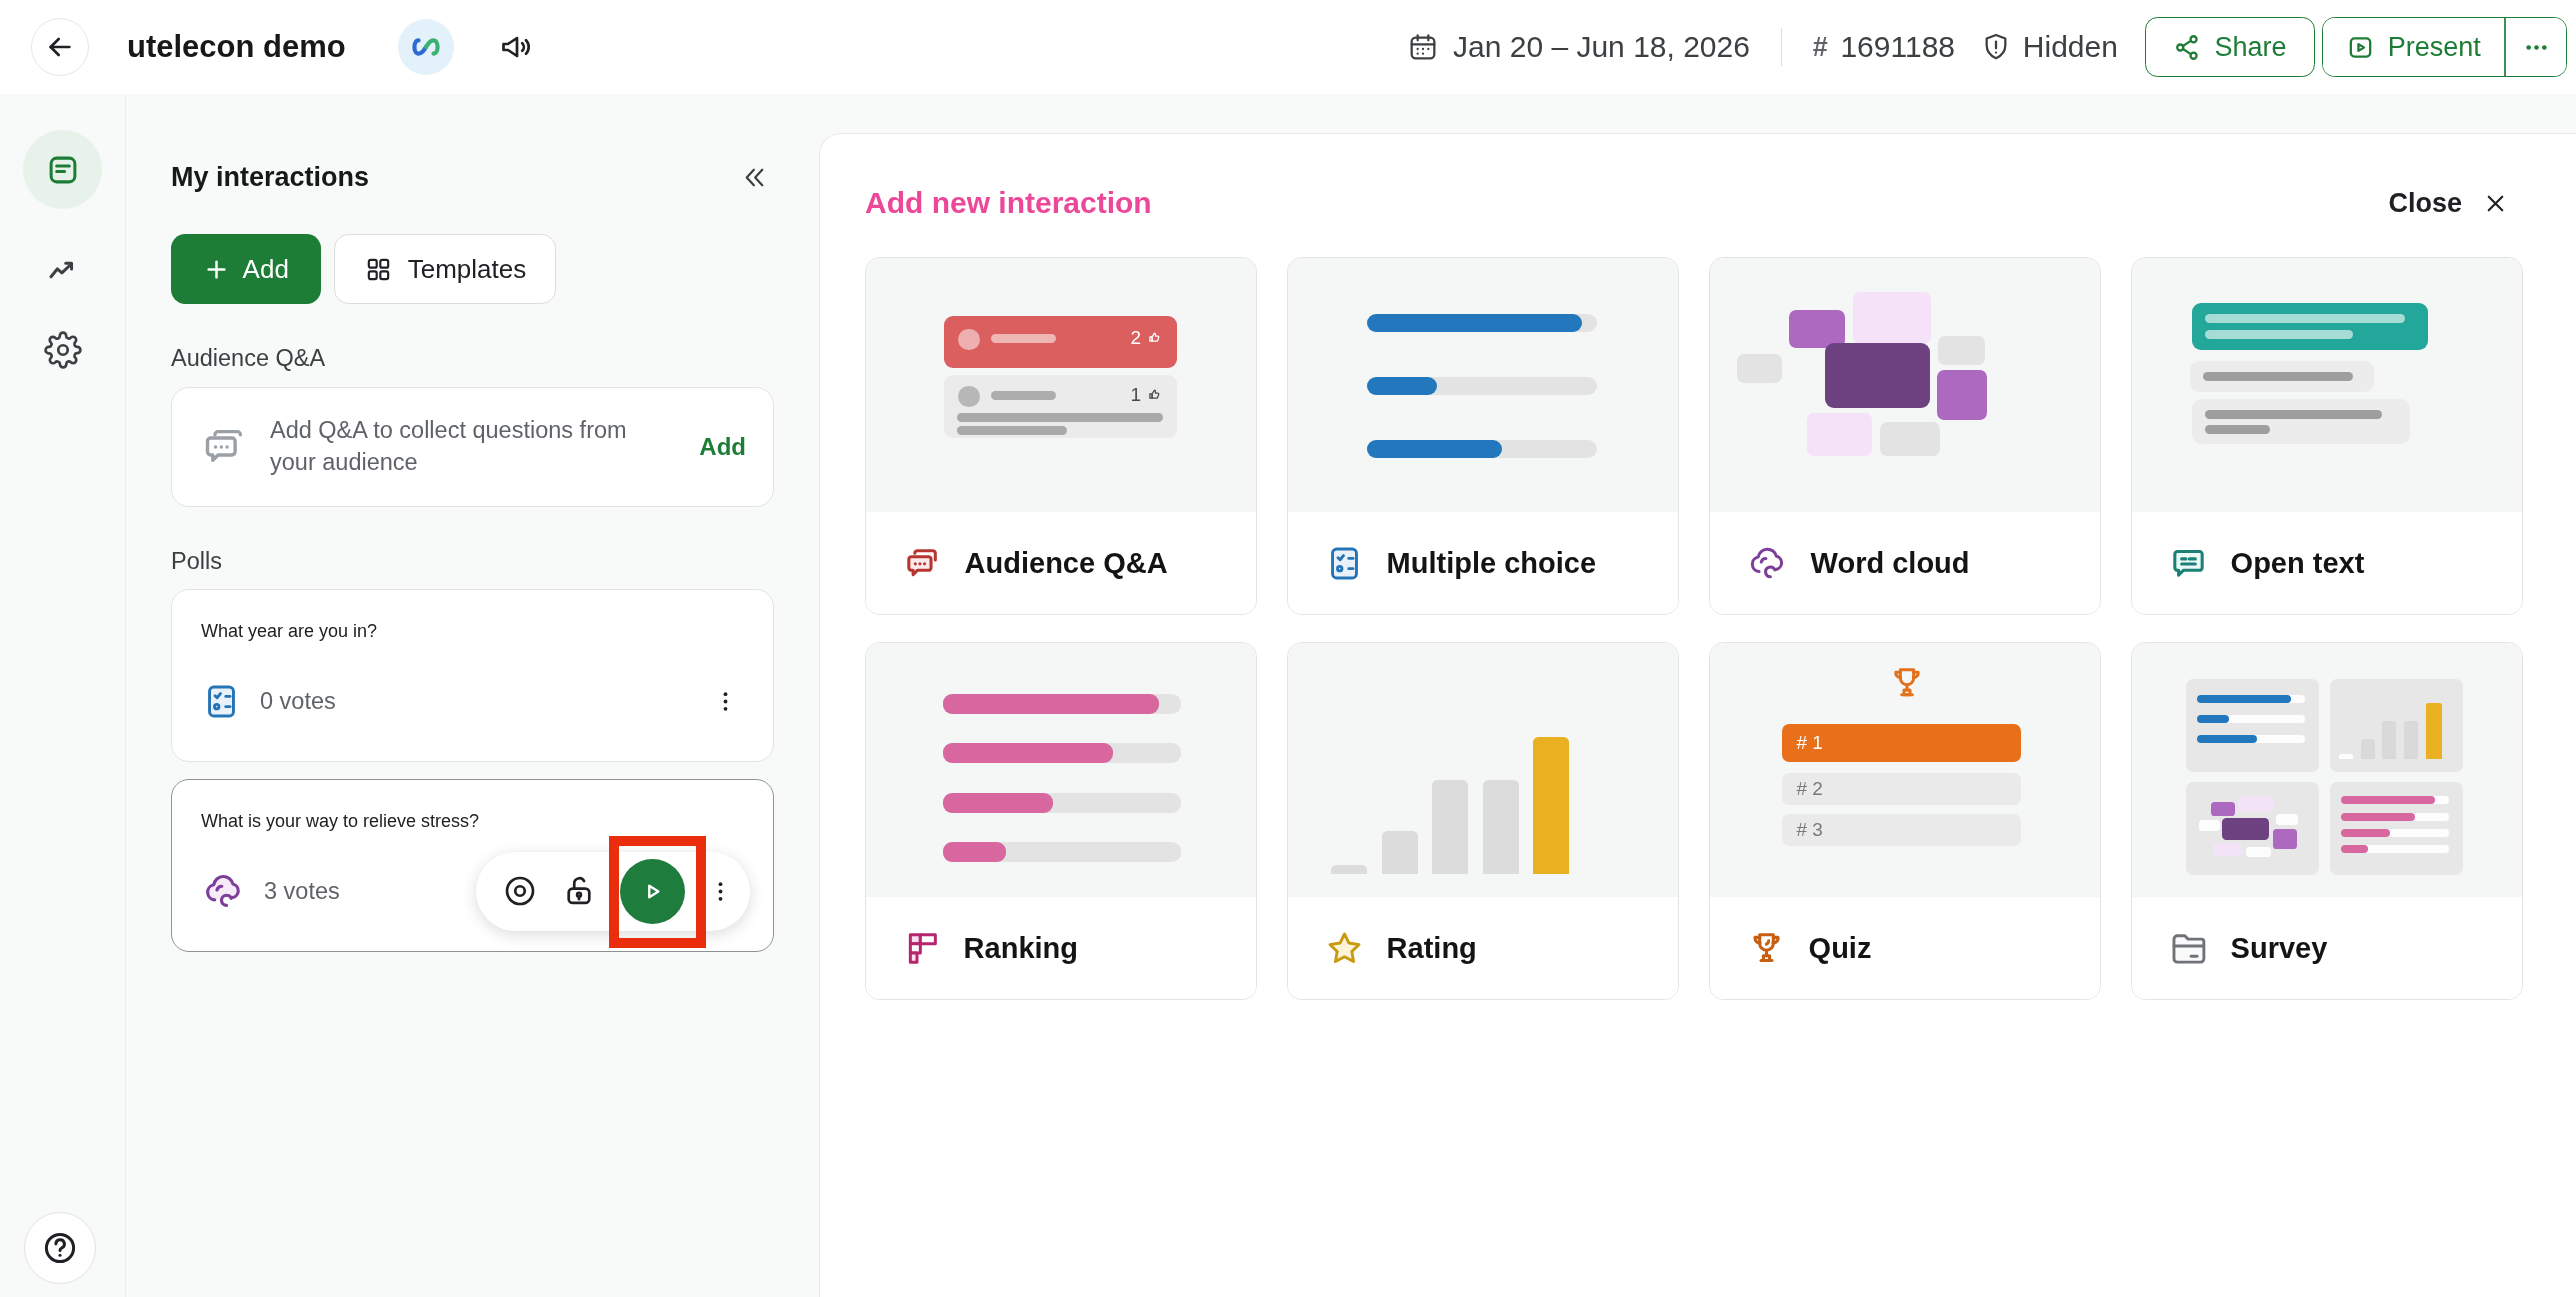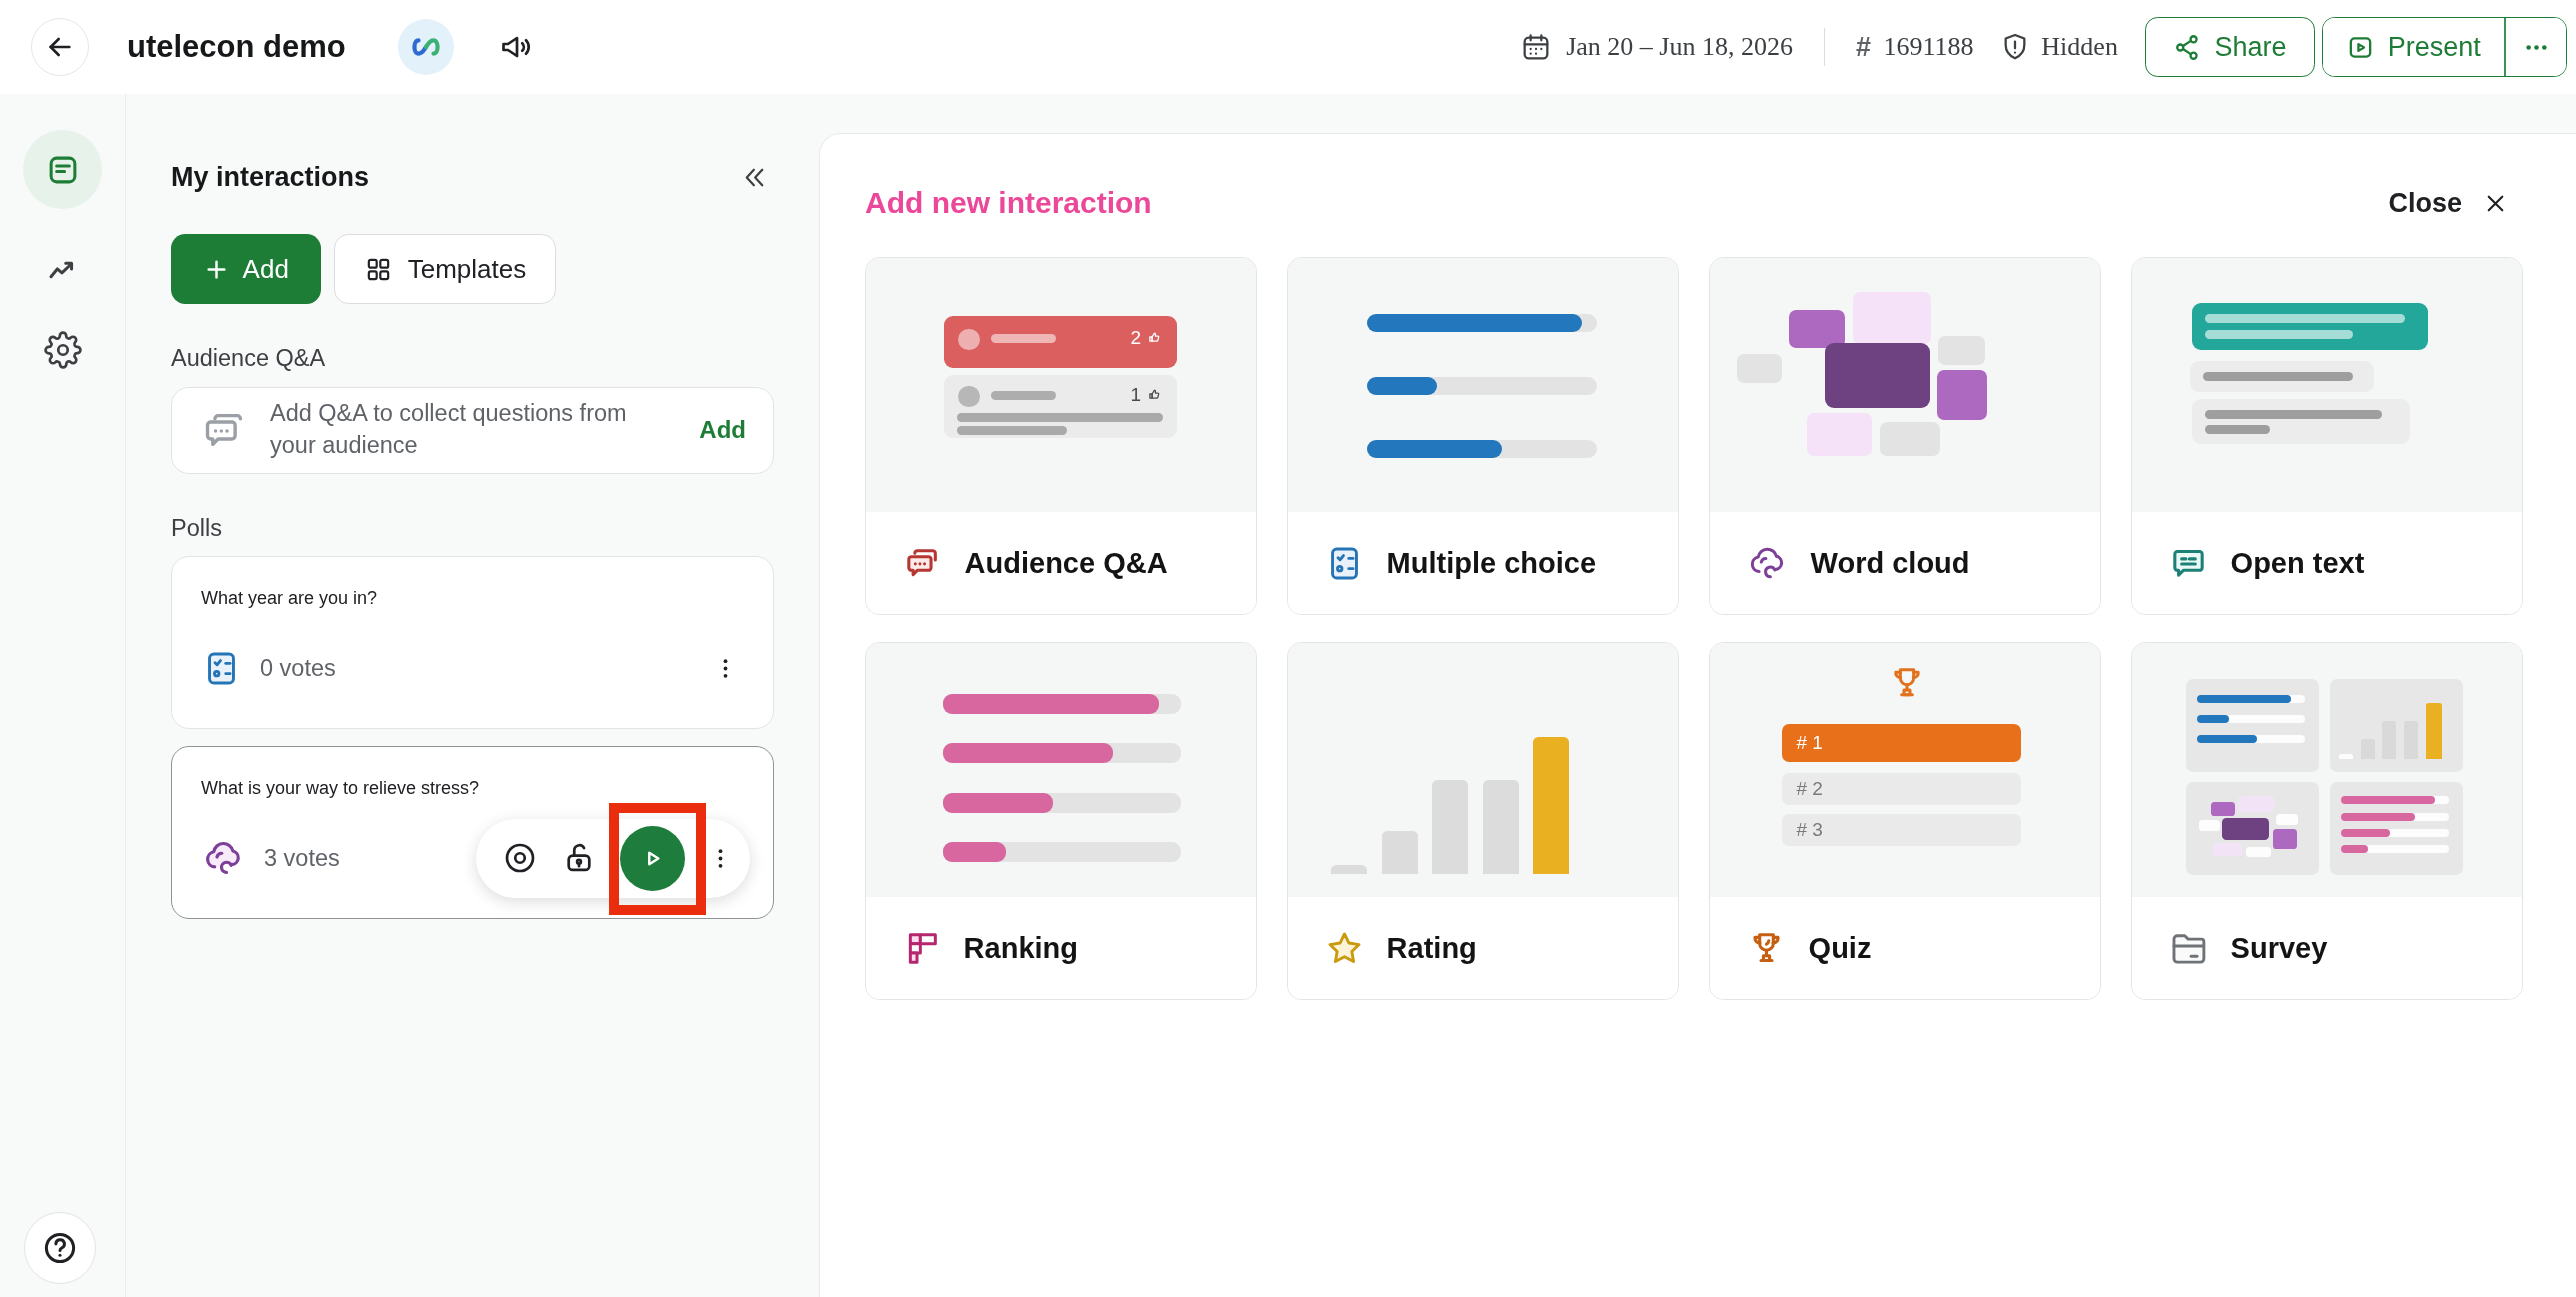--- a/index.html
+++ b/index.html
@@ -21,21 +21,21 @@
     border: 0.9px solid #e6e6e6; display: flex; align-items: center; justify-content: center;
     flex: none; cursor: pointer;
   }
   .doc-title { font-size: 31px; font-weight: 700; color: #17181a; margin-left: 38px; white-space: nowrap; }
   .logo-badge {
     width: 56px; height: 56px; border-radius: 50%; background: #e3f1fb;
     display: flex; align-items: center; justify-content: center; margin-left: 52px; flex: none;
   }
   .megaphone-wrap { margin-left: 45px; display: flex; align-items: center; }
   .topbar-right { margin-left: auto; display: flex; align-items: center; }
-  .meta-text { font-size: 26px; color: #3c4043; white-space: nowrap; font-family: Liberation Serif, serif; }
+  .meta-text { font-size: 30px; color: #3c4043; white-space: nowrap; }
   .meta-icon { display: flex; align-items: center; }
   .v-divider { width: 0.9px; height: 38px; background: #dadce0; margin: 0 31px; }
   .hash-glyph { font-size: 27px; font-weight: 700; color: #5f6368; margin-right: 12.6px; }
   .pill-btn {
     height: 60px; border: 1.8px solid #1d7c35; border-radius: 12.6px; background: #fff;
     display: flex; align-items: center; gap: 12.6px; padding: 0 27px;
     color: #1d7c35; font-size: 27px; font-weight: 500; cursor: pointer; white-space: nowrap;
   }
   .present-group {
     height: 60px; border: 1.8px solid #1d7c35; border-radius: 12.6px; background: #fff;
@@ -74,21 +74,21 @@
     height: 70px; padding: 0 32px; border: none; border-radius: 14.4px; background: #1d7c35;
     color: #fff; font-size: 26px; font-weight: 500; display: flex; align-items: center; gap: 12.6px; cursor: pointer;
   }
   .templates-btn {
     height: 70px; padding: 0 29px; border: 0.9px solid #dcdcdc; border-radius: 14.4px; background: #fff;
     color: #202124; font-size: 26px; font-weight: 500; display: flex; align-items: center; gap: 14.4px; cursor: pointer;
   }
   .section-label { margin-top: 41px; font-size: 23.5px; font-weight: 500; color: #3c4043; }
   .qa-card {
     margin-top: 14.4px; background: #fff; border: 0.9px solid #e3e3e3; border-radius: 18px;
-    height: 87px; display: flex; align-items: center; padding: 0 27px; gap: 20px;
+    height: 120px; display: flex; align-items: center; padding: 0 27px; gap: 20px;
   }
   .qa-desc { font-size: 23.5px; color: #5f6368; line-height: 1.35; width: 397px; }
   .qa-add { margin-left: auto; font-size: 24px; font-weight: 600; color: #1d7c35; cursor: pointer; }
   .poll-card {
     margin-top: 14.4px; background: #fff; border: 0.9px solid #e3e3e3; border-radius: 18px;
     padding: 31px 25px 27px 29px; position: relative;
   }
   .poll-card.selected { border: 1.8px solid #8e9297; margin-top: 17px; }
   .poll-title { font-size: 18px; color: #202124; }
   .poll-row { display: flex; align-items: center; margin-top: 27px; height: 65px; }

